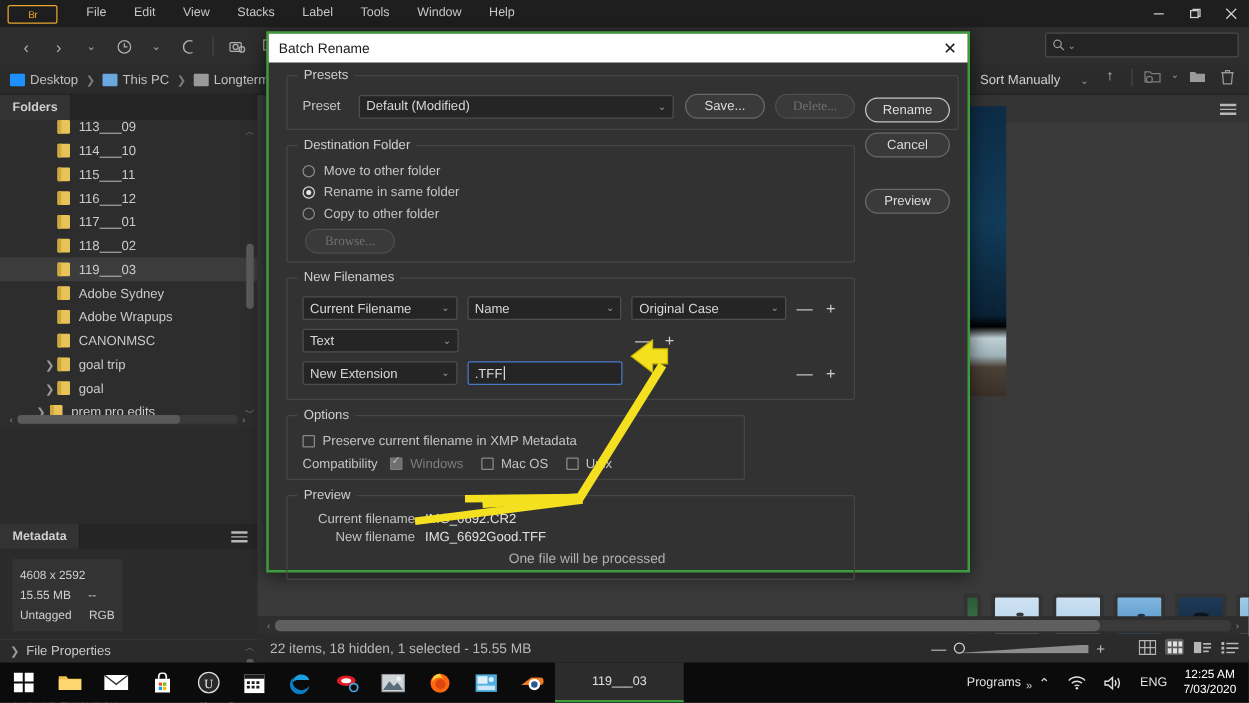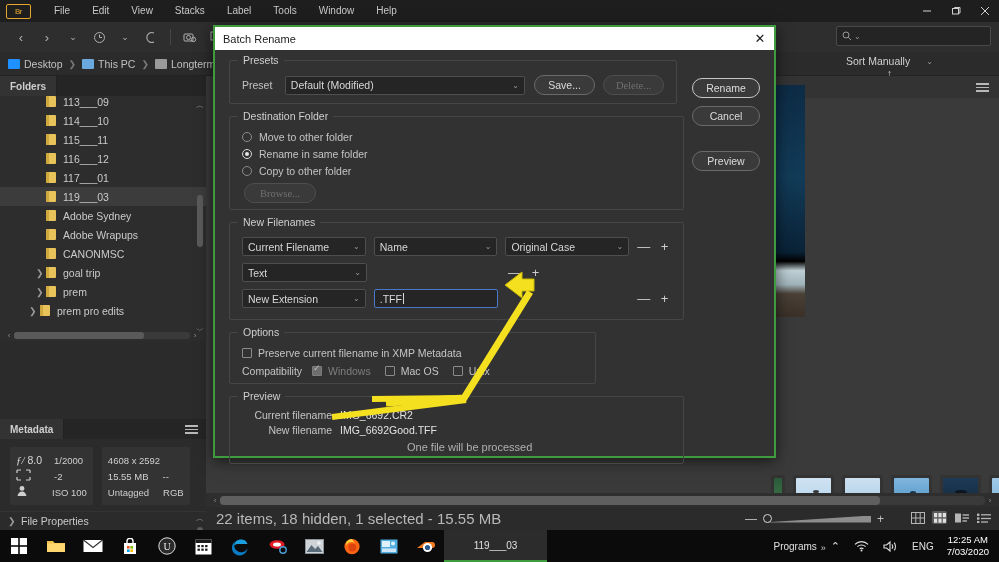--- a/index.html
+++ b/index.html
@@ -11,21 +11,21 @@
     -webkit-font-smoothing: antialiased;
   }
   #app { position: relative; width: 999px; height: 562px; background: #323232; }
 
   
   .menubar {
     position: absolute; left:0; top:0; width:999px; height:22px;
     background:#1e1e1e; display:flex; align-items:center; padding-left:6px;
   }
   .br-logo {
-    width:25px; height:15px; border:1px solid #e8a72c; color:#e8a72c;
+    width:40px; height:15px; border:1px solid #e8a72c; color:#e8a72c;
     font-size:8px; font-weight:normal; display:flex; align-items:center;
     justify-content:center; margin-right:12px; border-radius:2px; letter-spacing:-.5px;
   }
   .menu-item { color:#c8c8c8; font-size:10px; padding:0 11px; line-height:22px; cursor:default; }
   .win-ctrls { position:absolute; right:0; top:0; height:22px; display:flex; }
   .win-btn { width:29px; height:22px; display:flex; align-items:center; justify-content:center;
              color:#d0d0d0; font-size:11px; }
 
   
   .toolbar {
@@ -46,21 +46,21 @@
     position:absolute; left:0; top:52px; width:999px; height:24px;
     background:#2b2b2b; display:flex; align-items:center; padding-left:8px;
     border-bottom:1px solid #232323;
   }
   .crumb { color:#c0c0c0; font-size:10.5px; display:flex; align-items:center; }
   .crumb .sep { color:#7a7a7a; margin:0 6px; font-size:9px; }
   .crumb-ico { width:12px; height:10px; margin-right:4px; border-radius:1px; }
 
   .sortbar {
     position:absolute; left:780px; top:55px; width:219px; height:20px;
-    display:flex; align-items:center; color:#c8c8c8; font-size:10.5px;flex-direction:column;
+    display:flex; color:#c8c8c8; font-size:10.5px;
   }
   .sort-select {
     width:95px; height:18px; display:flex; align-items:center; justify-content:space-between;
     padding:0 4px; color:#d0d0d0;
   }
 
   
   .left-panel { position:absolute; left:0; top:76px; width:206px; height:417px; background:#2b2b2b; }
   .panel-tabs { height:20px; background:#252525; display:flex; align-items:stretch; }
   .panel-tab {
@@ -124,21 +124,21 @@
   .bird { position:absolute; width:6px; height:3px; background:#3a3a3a; border-radius:50%; }
 
   
   .hscroll-main { position:absolute; left:206px; top:493px; width:793px; height:14px;
                   background:#2e2e2e; display:flex; align-items:center; padding:0 4px; }
   .hscroll-main .track { flex:1; height:9px; background:#3a3a3a; border-radius:4px; position:relative; }
   .hscroll-main .thumb { position:absolute; left:0; top:0; height:9px; width:660px; background:#5f5f5f; border-radius:4px; }
   .hscroll-main .arw { color:#8d8d8d; font-size:8px; width:10px; text-align:center; }
   .statusbar { position:absolute; left:206px; top:507px; width:793px; height:23px;
                background:#2b2b2b; display:flex; align-items:center; }
-  .status-text { color:#b8b8b8; font-size:15px; margin-left:10px; }
+  .status-text { color:#b8b8b8; font-size:11px; margin-left:10px; }
   .zoom-ctl { position:absolute; right:115px; top:5px; display:flex; align-items:center; gap:6px; }
   .zoom-slider { width:108px; height:12px; position:relative; display:flex; align-items:center; }
   .zoom-slider .tri { width:108px; height:0; border-bottom:7px solid #8d8d8d; border-left:0;
                       border-right:0; clip-path: polygon(0 100%, 100% 0, 100% 100%); }
   .zoom-knob { position:absolute; left:0px; top:1px; width:9px; height:9px; border:1.5px solid #d5d5d5;
                border-radius:50%; background:#2b2b2b; }
   .view-btns { position:absolute; right:8px; top:4px; display:flex; gap:7px; align-items:center; }
   .vb { width:15px; height:13px; display:flex; align-items:center; justify-content:center; }
 
   
@@ -348,20 +348,24 @@
         <span>115___11</span>
       </div>
       <div class="folder-row">
         <span class="folder-ico"></span>
         <span>116___12</span>
       </div>
       <div class="folder-row">
         <span class="folder-ico"></span>
         <span>117___01</span>
       </div>
+      <div class="folder-row">
+        <span class="folder-ico"></span>
+        <span>118___02</span>
+      </div>
       <div class="folder-row selected">
         <span class="folder-ico"></span>
         <span>119___03</span>
       </div>
       <div class="folder-row">
         <span class="folder-ico"></span>
         <span>Adobe Sydney</span>
       </div>
       <div class="folder-row">
         <span class="folder-ico"></span>
@@ -372,21 +376,21 @@
         <span>CANONMSC</span>
       </div>
       <div class="folder-row" style="position:relative">
         <span class="twisty">❯</span>
         <span class="folder-ico"></span>
         <span>goal trip</span>
       </div>
       <div class="folder-row" style="position:relative">
         <span class="twisty">❯</span>
         <span class="folder-ico"></span>
-        <span>prem</span>
+        <span>goal</span>
       </div>
       <div class="folder-row" style="position:relative;padding-left:40px">
         <span class="twisty" style="left:29px">❯</span>
         <span class="folder-ico"></span>
         <span>prem pro edits</span>
       </div>
       <div class="vscroll">
         <div class="arw" style="top:0">︿</div>
         <div class="thumb" style="top:95px;height:52px"></div>
         <div class="arw" style="bottom:0">﹀</div>
@@ -403,43 +407,20 @@
     <div class="meta-panel">
       <div class="meta-hdr">
         <div class="meta-tab">Metadata</div>
         <div class="hamburger">
             <i></i>
             <i></i>
             <i></i>
           </div>
       </div>
       <div class="meta-cards">
-        <div class="meta-card a">
-          <div class="mc-row">
-            <span class="lbl"><i style="font-family:'Liberation Serif',serif;font-size:11px">ƒ/</i> <span>8.0</span></span>
-            <span class="val" style="margin-left:6px">1/2000</span>
-          </div>
-          <div class="mc-row">
-            <span class="lbl">
-              <svg width="15" height="12" viewBox="0 0 15 12">
-                  <path d="M1 1 h4 M1 1 v3 M14 1 h-4 M14 1 v3 M1 11 h4 M1 11 v-3 M14 11 h-4 M14 11 v-3" stroke="#cfcfcf" stroke-width="1.2" fill="none"></path>
-                </svg>
-            </span>
-            <span class="val" style="margin-left:6px">-2</span>
-          </div>
-          <div class="mc-row">
-            <span class="lbl">
-              <svg width="12" height="12" viewBox="0 0 12 12">
-                  <circle cx="6" cy="3.4" r="2.4" fill="#cfcfcf"></circle>
-                  <path d="M1.6 11 a4.4 4.4 0 0 1 8.8 0 z" fill="#cfcfcf"></path>
-                </svg>
-            </span>
-            <span class="val" style="margin-left:4px">ISO 100</span>
-          </div>
-        </div>
         <div class="meta-card b">
           <div class="mc-row">
             <span>4608 x 2592</span>
           </div>
           <div class="mc-row">
             <span>15.55 MB</span>
             <span>--</span>
           </div>
           <div class="mc-row">
             <span>Untagged</span>
@@ -575,21 +556,21 @@
       <span class="dlg-close">✕</span>
     </div>
     <div class="dlg-body">
 
       <div style="position:absolute;right:14px;top:28px;width:68px">
         <div class="btn default">Rename</div>
         <div class="btn" style="margin-top:8px">Cancel</div>
         <div class="btn" style="margin-top:25px">Preview</div>
       </div>
 
-      <div class="grp" style="width:448px">
+      <div class="grp" style="width:538px">
         <span class="grp-title">Presets</span>
         <div class="grp-in" style="padding-bottom:8px">
           <div class="row" style="margin-bottom:0">
             <span class="lbl" style="width:45px">Preset</span>
             <div class="select" style="width:252px">
               <span>Default (Modified)</span>
               <span class="cv">⌄</span>
             </div>
             <div class="btn" style="width:64px;margin-left:9px">Save...</div>
             <div class="btn disabled" style="width:64px;margin-left:8px">Delete...</div>

